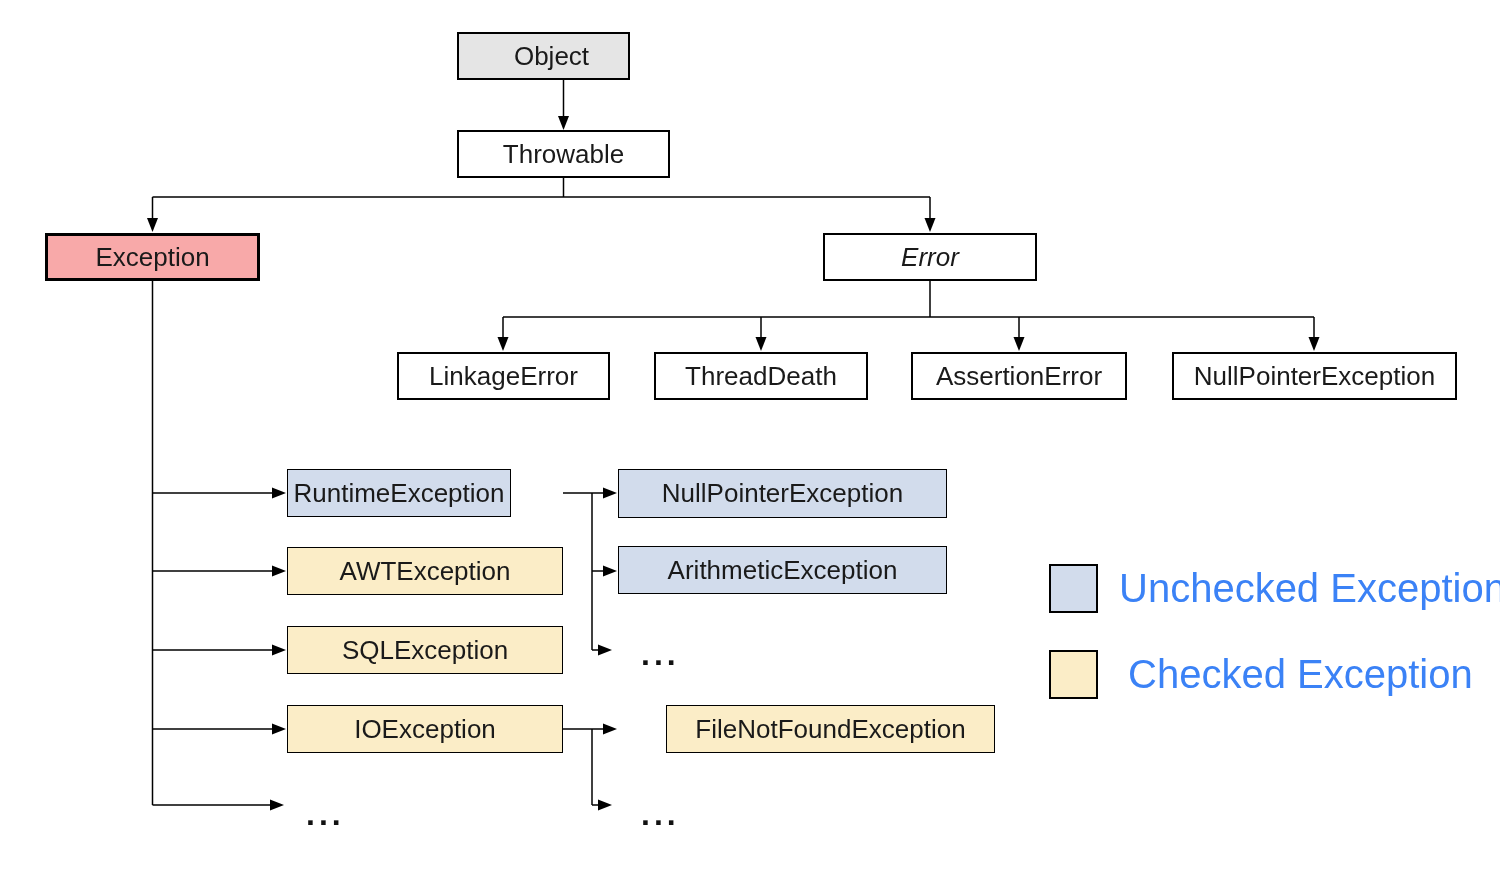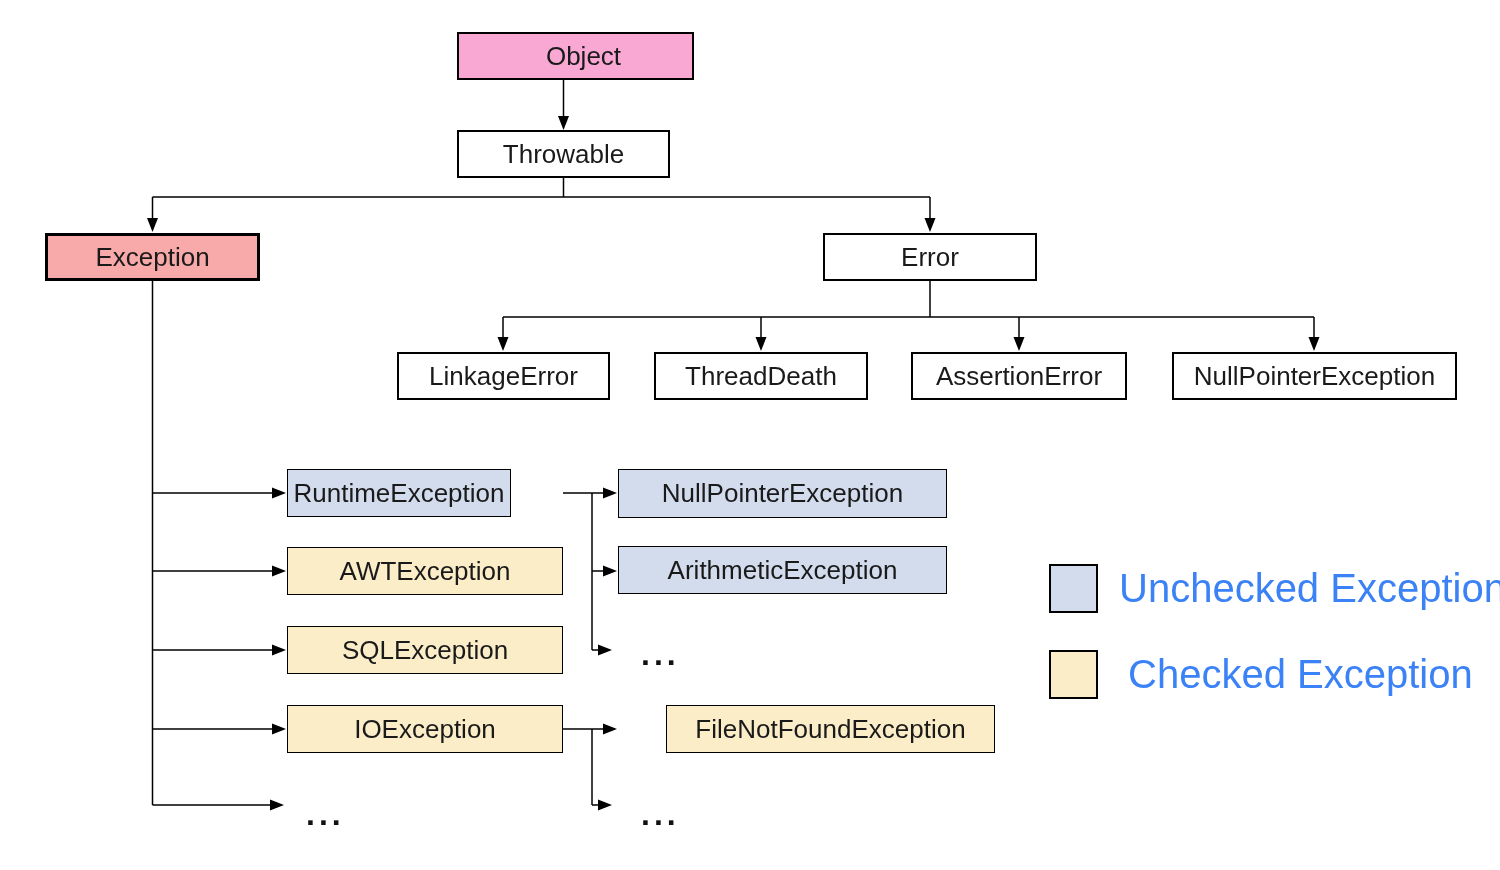--- a/index.html
+++ b/index.html
@@ -102,33 +102,33 @@
       <path d="M592 493 V650"></path>
       <path d="M592 571 H613" marker-end="url(#ah)"></path>
       <path d="M592 650 H608" marker-end="url(#ah)"></path>
 
       <path d="M563 729 H613" marker-end="url(#ah)"></path>
       <path d="M592 729 V805"></path>
       <path d="M592 805 H608" marker-end="url(#ah)"></path>
     </g>
   </svg>
 
-  <div class="node" style="left: 457px; top: 32px; width: 237px; height: 48px; background-color: #f9a8d4; padding-left: 16px;">
+  <div class="node" style="left: 457px; top: 32px; width: 173px; height: 48px; background-color: #e5e5e5; padding-left: 16px;">
     <span>Object</span>
   </div>
 
   <div class="node" style="left: 457px; top: 130px; width: 213px; height: 48px; background-color: rgb(255, 255, 255);">
     <span>Throwable</span>
   </div>
 
   <div class="node thick" style="left: 45px; top: 233px; width: 215px; height: 48px; background-color: rgb(248, 169, 169);">
     <span>Exception</span>
   </div>
 
-  <div class="node" style="left: 823px; top: 233px; width: 214px; height: 48px; background-color: rgb(255, 255, 255);">
+  <div class="node" style="left: 823px; top: 233px; width: 214px; height: 48px; background-color: rgb(255, 255, 255); font-style: italic;">
     <span>Error</span>
   </div>
 
   <div class="node" style="left: 397px; top: 352px; width: 213px; height: 48px; background-color: rgb(255, 255, 255);">
     <span>LinkageError</span>
   </div>
 
   <div class="node" style="left: 654px; top: 352px; width: 214px; height: 48px; background-color: rgb(255, 255, 255);">
     <span>ThreadDeath</span>
   </div>

